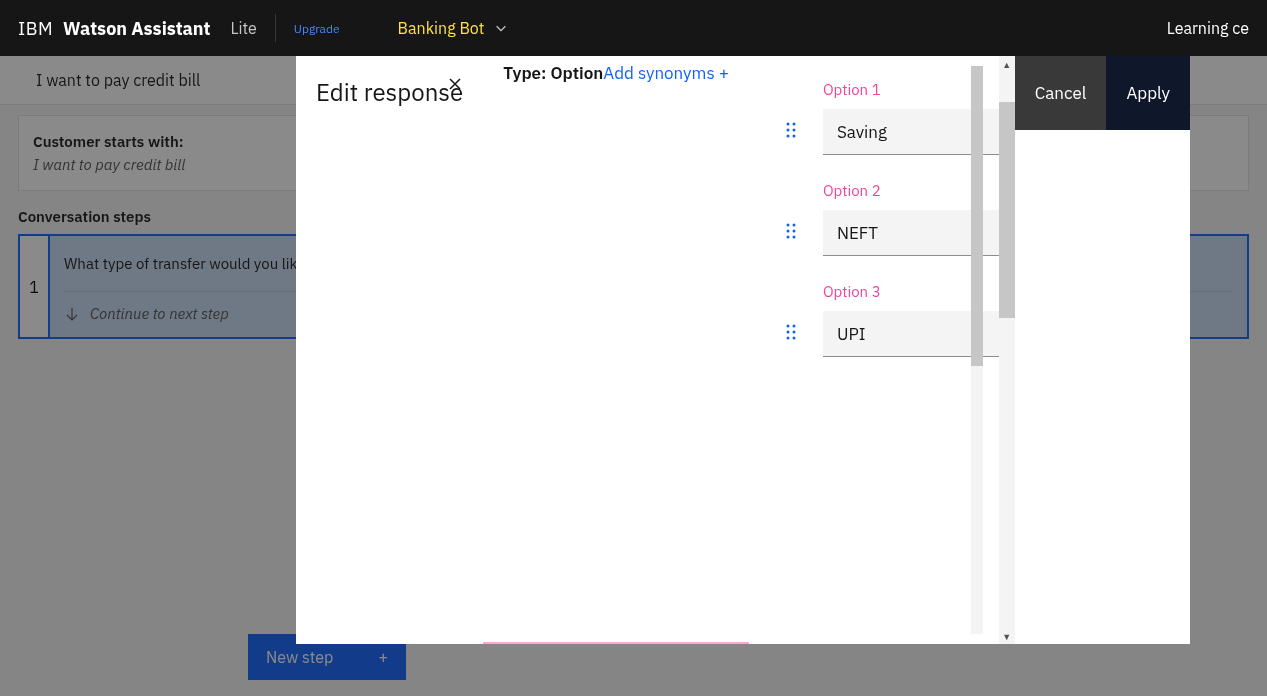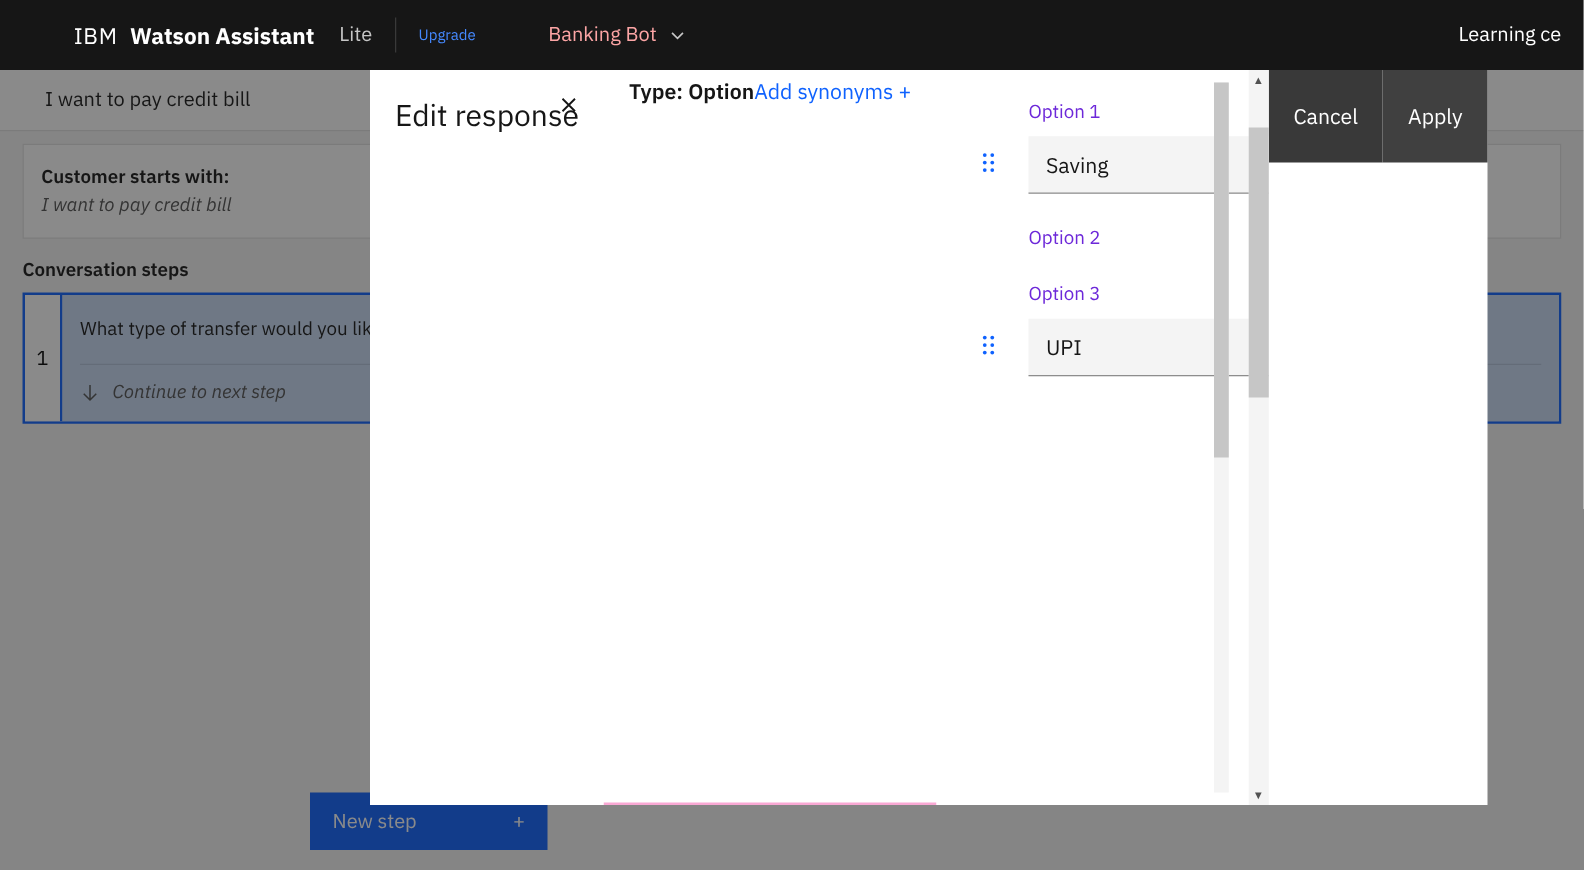--- a/index.html
+++ b/index.html
@@ -1,81 +1,81 @@
 <!DOCTYPE html>
 <html><head>
   <meta charset="utf-8">
   <style>
     * { margin: 0; padding: 0; box-sizing: border-box; font-family: 'IBM Plex Sans', -apple-system, BlinkMacSystemFont, sans-serif; }
     body { background: #f4f4f4; width: 1267px; height: 696px; overflow: hidden; position: relative; }
     
     
     .top-header { background: #161616; height: 56px; display: flex; align-items: center; padding: 0 18px; color: #fff; }
     .logo-group { display: flex; align-items: center; gap: 10px; }
-    .logo-ibm { font-weight: 400; font-size: 18px; letter-spacing: 0.5px; margin-left: 41px; }
+    .logo-ibm { font-weight: 400; font-size: 18px; letter-spacing: 0.5px; }
     .logo-watson { font-weight: 700; font-size: 18px; }
     .plan-label { font-size: 16px; margin-left: 10px; color: #c6c6c6; }
     .divider-v { width: 1px; height: 28px; background: #393939; margin: 0 18px; }
     .upgrade-link { color: #4589ff; font-size: 12px; cursor: pointer; }
-    .bot-selector { margin-left: 58px; display: flex; align-items: center; gap: 10px; color: #fca5a5; font-size: 16px; cursor: pointer; }
+    .bot-selector { margin-left: 58px; display: flex; align-items: center; gap: 10px; color: #fde047; font-size: 16px; cursor: pointer; }
     .chevron-icon { width: 14px; height: 14px; }
     .learning-link { margin-left: auto; color: #fff; font-size: 16px; }
     
     
     .bg-content { padding: 0; }
     .action-title-bar { background: #fff; padding: 14px 36px; border-bottom: 1px solid #e0e0e0; font-size: 16px; color: #161616; }
     .customer-box { background: #fff; margin: 10px 18px 0 18px; padding: 16px 14px; border: 1px solid #e0e0e0; }
     .customer-label { font-weight: 600; font-size: 15px; color: #161616; margin-bottom: 4px; }
     .customer-text { font-style: italic; font-size: 15px; color: #525252; }
     .conv-steps-label { padding: 16px 18px 8px 18px; font-weight: 600; font-size: 15px; color: #161616; }
     .step-row { display: flex; margin: 0 18px; border: 2px solid #0f62fe; background: #fff; }
     .step-num { width: 30px; background: #fff; display: flex; align-items: center; justify-content: center; font-size: 16px; border-right: 2px solid #0f62fe; }
     .step-body { flex: 1; padding: 18px 14px 14px 14px; background: #c8daf4; }
     .step-question { font-size: 15px; color: #161616; margin-bottom: 18px; }
     .continue-row { display: flex; align-items: center; gap: 10px; padding-top: 12px; border-top: 1px solid rgba(0,0,0,0.1); }
     .continue-text { font-style: italic; font-size: 15px; color: #525252; }
     .arrow-down-icon { width: 16px; height: 16px; }
     
-    .new-step-btn { position: absolute; bottom: 16px; left: 248px; width: 190px; height: 46px; background: #0f62fe; color: #fff; display: flex; align-items: center; justify-content: space-between; padding: 0 18px; font-size: 16px; cursor: pointer; border: none; }
+    .new-step-btn { position: absolute; bottom: 16px; left: 248px; width: 158px; height: 46px; background: #0f62fe; color: #fff; display: flex; align-items: center; justify-content: space-between; padding: 0 18px; font-size: 16px; cursor: pointer; border: none; }
     
     
     .overlay { position: absolute; top: 56px; left: 0; right: 0; bottom: 0; background: rgba(22,22,22,0.5); }
     
     
     .modal { position: absolute; top: 56px; left: 296px; width: 894px; height: 588px; background: #fff; display: flex; flex-direction: row; }
     .modal-header { padding: 20px 20px 12px 20px; position: relative; }
     .modal-title { font-size: 24px; font-weight: 400; color: #161616; }
     .modal-close { position: absolute; top: 12px; right: 12px; width: 32px; height: 32px; display: flex; align-items: center; justify-content: center; cursor: pointer; }
     .modal-typerow { display: flex; justify-content: space-between; padding: 6px 20px 14px 20px; border-bottom: 2px solid #f9a8d4; }
     .type-label { font-size: 17px; font-weight: 600; color: #161616; }
     .add-synonyms { color: #0f62fe; font-size: 17px; cursor: pointer; }
     
     .modal-body { flex: 1; overflow: hidden; position: relative; display: flex; }
     .options-area { flex: 1; overflow-y: auto; padding: 24px 20px 20px 20px; }
     
     .option-block { margin-bottom: 26px; margin-left: 54px; }
-    .option-label { font-size: 15px; color: #6d28d9; margin-bottom: 10px; }
+    .option-label { font-size: 15px; color: #ec4899; margin-bottom: 10px; }
     .option-row { display: flex; align-items: center; gap: 18px; position: relative; }
     .drag-handle { position: absolute; left: -38px; top: 12px; cursor: grab; color: #0f62fe; }
     .drag-dots { width: 12px; height: 18px; }
     .option-input { width: 330px; height: 46px; background: #f4f4f4; border: none; border-bottom: 1px solid #8d8d8d; padding: 0 14px; font-size: 17px; color: #161616; outline: none; }
     .delete-btn { cursor: pointer; color: #0f62fe; margin-left: 6px; }
     .trash-icon { width: 18px; height: 20px; }
     
     
     .inner-scroll { position: absolute; right: 32px; top: 10px; bottom: 10px; width: 12px; background: #f4f4f4; }
     .inner-thumb { position: absolute; top: 0; width: 12px; height: 300px; background: #c6c6c6; }
     .outer-scroll { position: absolute; right: 0; top: 0; bottom: 0; width: 16px; background: #f4f4f4; display: flex; flex-direction: column; }
     .scroll-arrow { height: 16px; display:flex; align-items:center; justify-content:center; color:#525252; font-size:9px; }
     .outer-track { flex: 1; position: relative; }
     .outer-thumb { position: absolute; top: 30px; width: 16px; height: 216px; background: #c6c6c6; }
     
     .modal-footer { display: flex; height: 74px; }
     .cancel-btn { flex: 1; background: #393939; color: #fff; border: none; text-align: left; padding: 0 20px; font-size: 17px; cursor: pointer; }
-    .apply-btn { flex: 1; background: #404040; color: #fff; border: none; text-align: center; padding: 0 20px; font-size: 17px; cursor: pointer; }
+    .apply-btn { flex: 1; background: #0f172a; color: #fff; border: none; text-align: center; padding: 0 20px; font-size: 17px; cursor: pointer; }
   </style>
 </head>
 <body>
 
 <div class="top-header">
   <div class="logo-group">
     <span class="logo-ibm">IBM</span>
     <span class="logo-watson">Watson Assistant</span>
     <span class="plan-label">Lite</span>
   </div>
@@ -152,20 +152,38 @@
           <div class="delete-btn">
             <svg class="trash-icon" viewBox="0 0 18 20" fill="none" stroke="#0f62fe" stroke-width="1.3">
                 <path d="M2 5h14M6 5V3h6v2M4 5l1 13h8l1-13M7 8v7M11 8v7"></path>
               </svg>
           </div>
         </div>
       </div>
 
       <div class="option-block">
         <div class="option-label">Option 2</div>
+        <div class="option-row">
+          <div class="drag-handle">
+            <svg class="drag-dots" viewBox="0 0 12 18" fill="#0f62fe">
+                <circle cx="3" cy="3" r="1.5"></circle>
+                <circle cx="9" cy="3" r="1.5"></circle>
+                <circle cx="3" cy="9" r="1.5"></circle>
+                <circle cx="9" cy="9" r="1.5"></circle>
+                <circle cx="3" cy="15" r="1.5"></circle>
+                <circle cx="9" cy="15" r="1.5"></circle>
+              </svg>
+          </div>
+          <input class="option-input" value="NEFT" style="">
+          <div class="delete-btn">
+            <svg class="trash-icon" viewBox="0 0 18 20" fill="none" stroke="#0f62fe" stroke-width="1.3">
+                <path d="M2 5h14M6 5V3h6v2M4 5l1 13h8l1-13M7 8v7M11 8v7"></path>
+              </svg>
+          </div>
+        </div>
       </div>
 
       <div class="option-block">
         <div class="option-label">Option 3</div>
         <div class="option-row">
           <div class="drag-handle">
             <svg class="drag-dots" viewBox="0 0 12 18" fill="#0f62fe">
                 <circle cx="3" cy="3" r="1.5"></circle>
                 <circle cx="9" cy="3" r="1.5"></circle>
                 <circle cx="3" cy="9" r="1.5"></circle>

